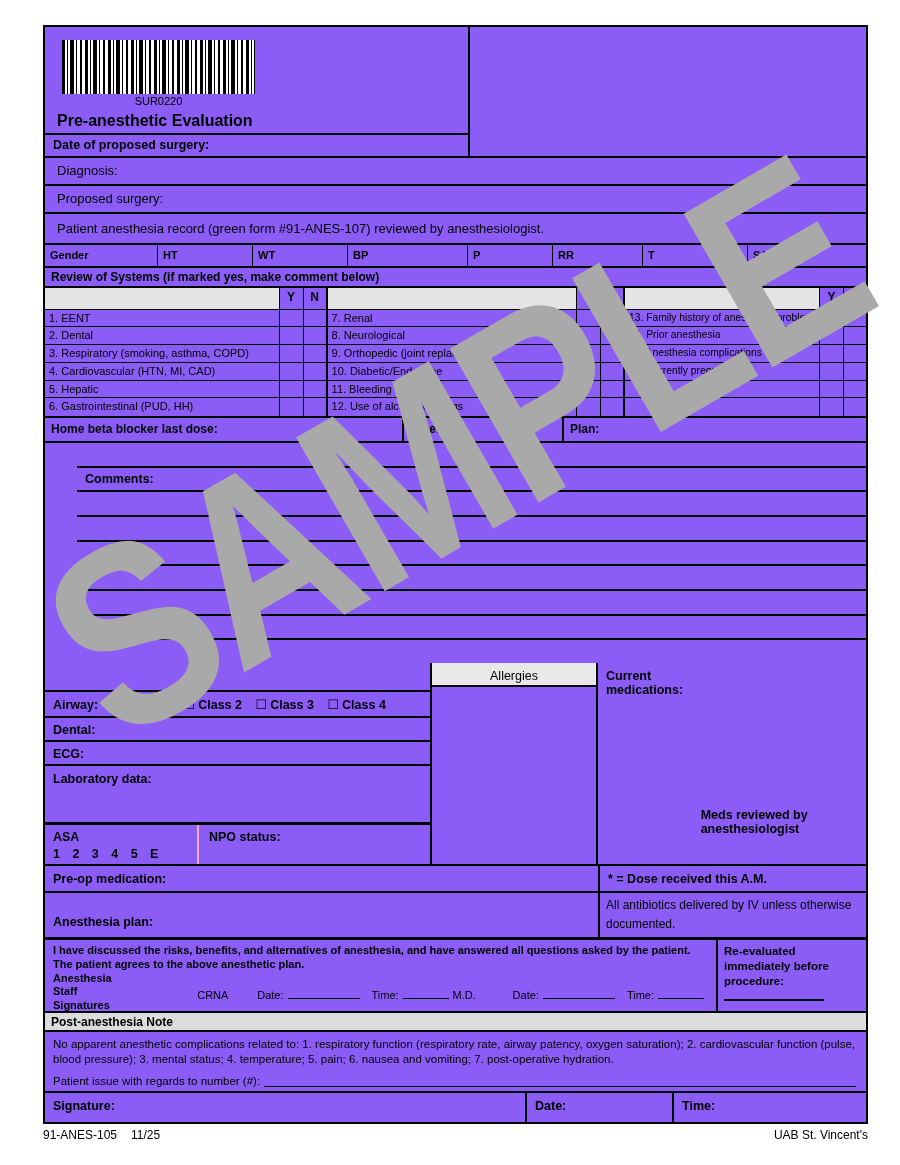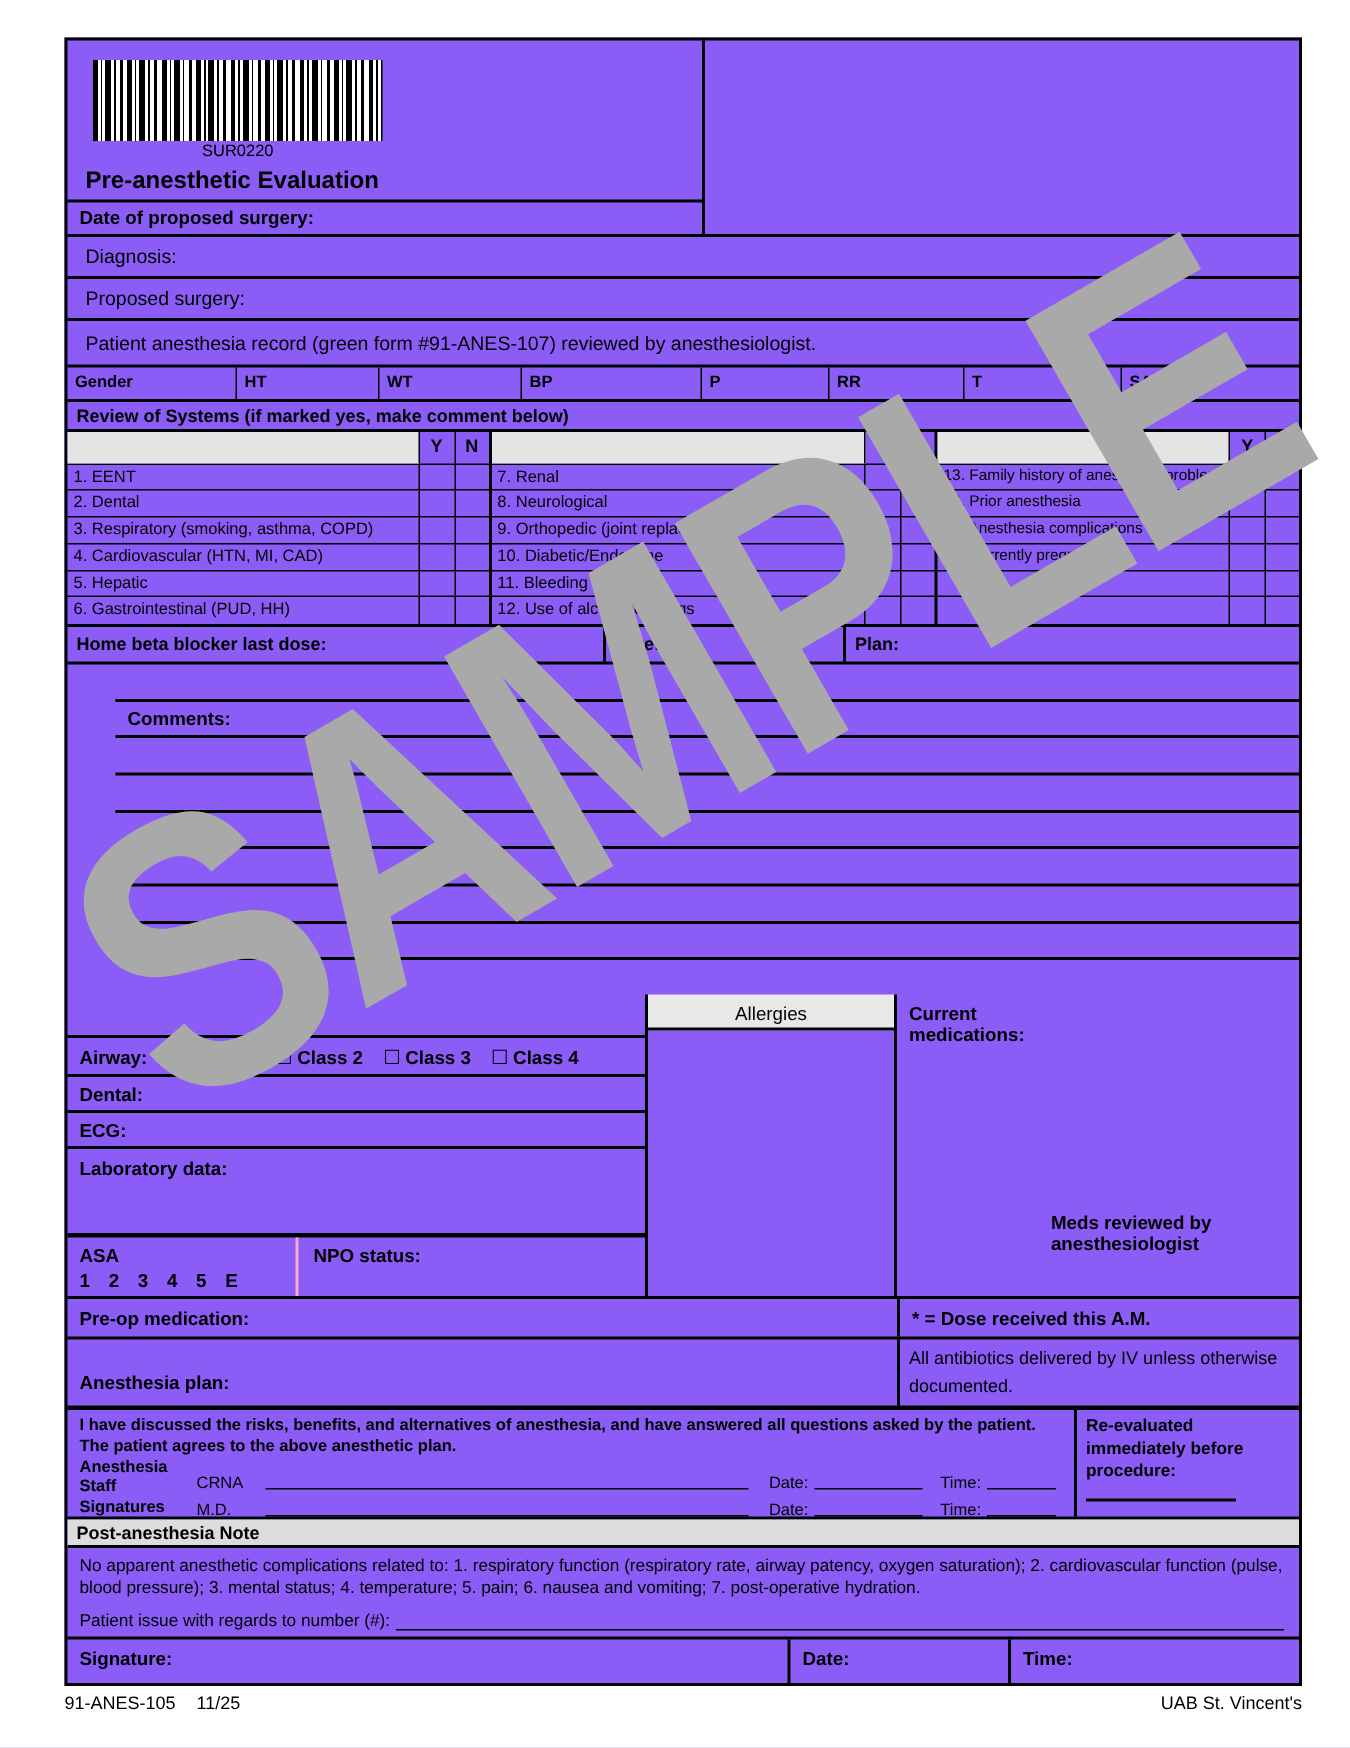--- a/index.html
+++ b/index.html
@@ -86,21 +86,21 @@
   .planrow { height:47px; display:flex; border-bottom:3px solid #000; }
   .planL { width:553px; font-weight:bold; font-size:12.5px; padding:22px 0 0 8px; }
   .planR { flex:1; border-left:2px solid #000; font-size:12px; padding:3px 6px 0 6px; line-height:1.55; }
 
   
   .consent { height:73px; display:flex; border-bottom:2px solid #000; }
   .consentL { flex:1; padding:3px 8px 4px 8px; display:flex; flex-direction:column; }
   .consenttxt { font-weight:bold; font-size:11px; line-height:1.3; }
   .sigarea { display:flex; margin-top:auto; }
   .staffcol { width:78px; font-weight:bold; font-size:11px; line-height:1.25; }
-  .sigrows { flex:1; display:flex; flex-direction:column; justify-content:flex-end; }
+  .sigrows { flex:1; display:flex; flex-direction:row; justify-content:flex-end;align-items:center; }
   .sigrow { display:flex; align-items:flex-end; font-size:11px; height:18px; }
   .sigrow .who { width:42px; }
   .sigrow .line { flex:1; border-bottom:1.5px solid #000; margin:0 14px 2px 4px; height:12px; }
   .sigrow .dl { width:72px; border-bottom:1.5px solid #000; margin:0 12px 2px 4px; height:12px; }
   .sigrow .tl { width:46px; border-bottom:1.5px solid #000; margin:0 4px 2px 4px; height:12px; }
   .consentR { width:150px; border-left:2px solid #000; padding:4px 6px; display:flex; flex-direction:column; }
   .reeval { font-weight:bold; font-size:11.5px; line-height:1.3; }
   .reevalline { margin-top:auto; margin-bottom:6px; width:100px; border-bottom:2px solid #000; }
 
   .posthead { height:19px; background:#dcdcdc; border-bottom:2px solid #000; font-weight:bold; font-size:12px; padding:2px 0 0 6px; }

